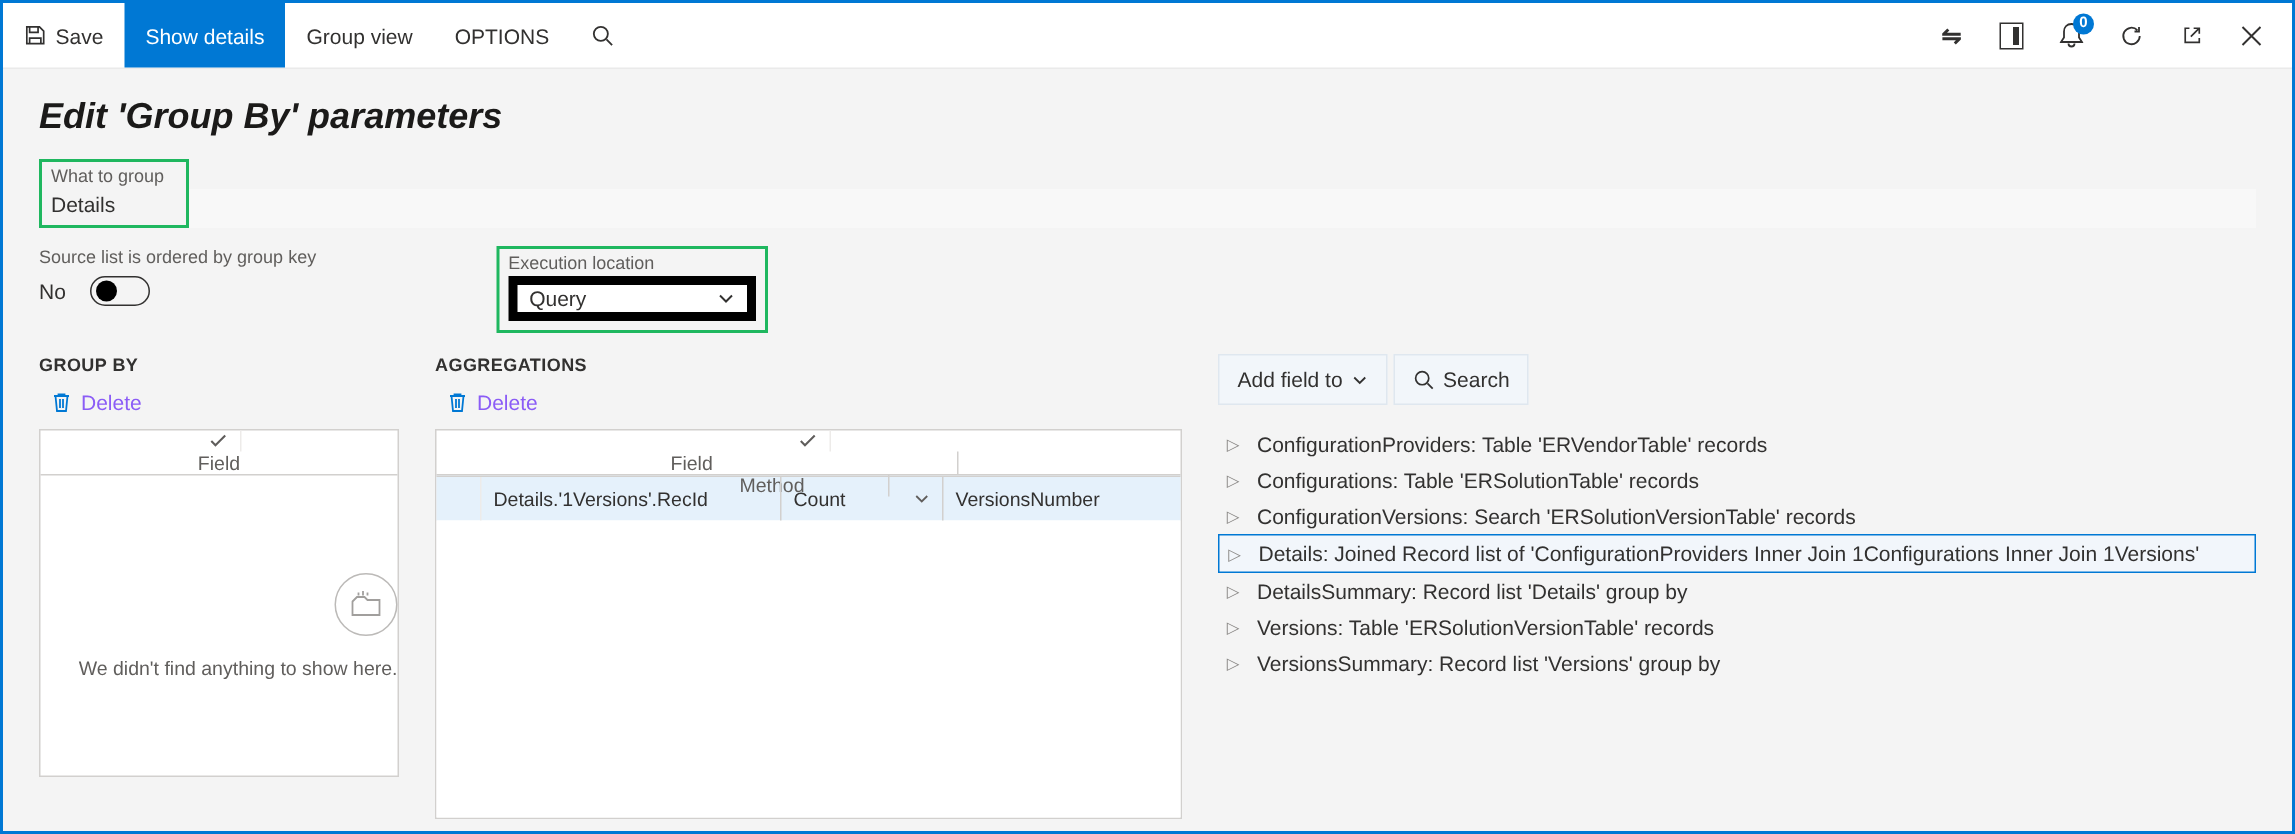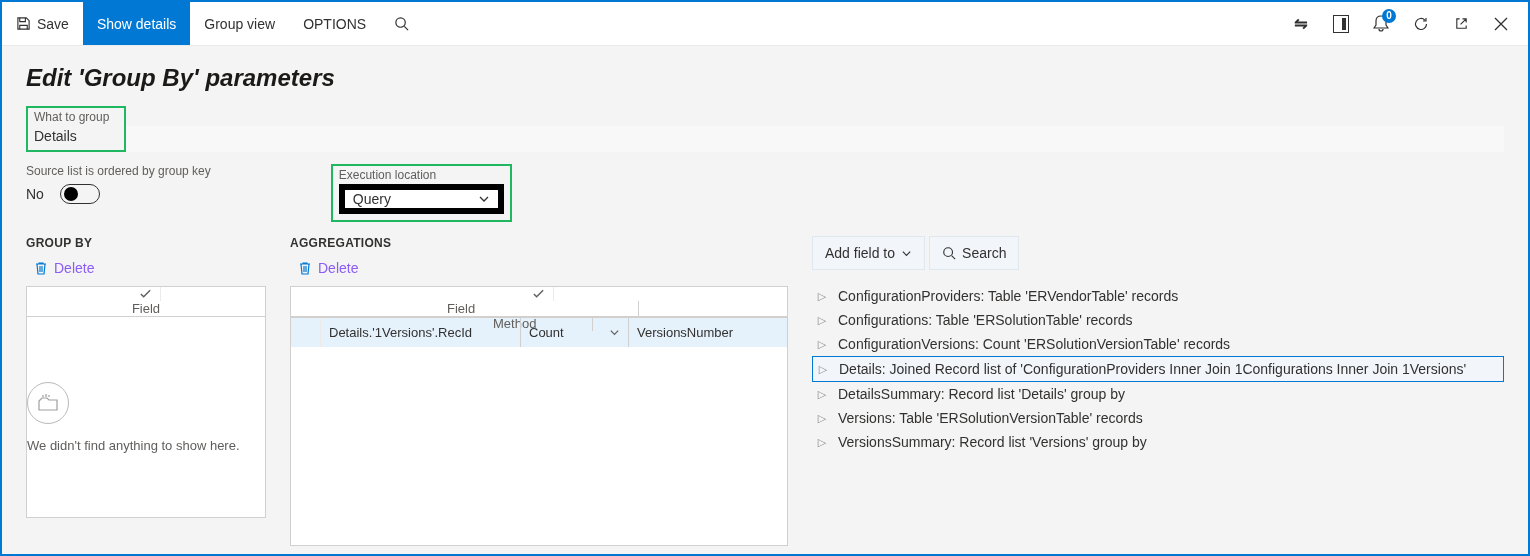--- a/index.html
+++ b/index.html
@@ -41,21 +41,21 @@
   .col h3 { font-size:12px; font-weight:600; letter-spacing:0.3px; color:#323130; text-transform:uppercase; margin-bottom:10px;}
   .col .delete-link { color:#8b5cf6; font-size:14px; display:flex; align-items:center; gap:6px; cursor:pointer; margin-bottom:10px; margin-left:8px;}
   .groupby-col { width:240px; }
   .agg-col { width:498px; }
   .right-col { flex:1; padding-top:0; }
 
   .grid { border:1px solid #d2d0ce; background:#fff; }
   .grid-header { display:flex; border-bottom:1px solid #d2d0ce; height:30px; align-items:center;flex-direction:column; }
   .gcell { display:flex; align-items:center; padding:0 8px; font-size:13px; color:#605e5c; }
   .gcheck { width:30px; justify-content:center; border-right:1px solid #edebe9;}
-  .empty-state { height:200px; display:flex; flex-direction:column; align-items:flex-start; justify-content:center; color:#605e5c; font-size:13px; gap:14px;}
+  .empty-state { height:200px; display:flex; flex-direction:column; align-items:flex-end; justify-content:center; color:#605e5c; font-size:13px; gap:14px;}
   .empty-icon { width:42px; height:42px; border:1px solid #bcbab8; border-radius:50%; display:flex; align-items:center; justify-content:center;}
 
   .agg-grid .gcell.field { width:200px; border-right:1px solid #d2d0ce;}
   .agg-grid .gcell.method { width:108px; border-right:1px solid #d2d0ce;}
   .agg-grid .gcell.name { flex:1;}
   .agg-row { display:flex; height:30px; align-items:stretch; background:#e5f1fb; border-top:1px solid #d2d0ce;}
   .agg-row .gcell { color:#323130; }
   .agg-row .method { justify-content:space-between; }
 
   .agg-body { height:198px; background:#fff; }
@@ -248,21 +248,21 @@
           <div class="tree-item">
               <span class="tree-arrow">▷</span>
               <span>ConfigurationProviders: Table 'ERVendorTable' records</span>
             </div>
           <div class="tree-item">
               <span class="tree-arrow">▷</span>
               <span>Configurations: Table 'ERSolutionTable' records</span>
             </div>
           <div class="tree-item">
               <span class="tree-arrow">▷</span>
-              <span>ConfigurationVersions: Count 'ERSolutionVersionTable' records</span>
+              <span>ConfigurationVersions: Search 'ERSolutionVersionTable' records</span>
             </div>
           <div class="tree-item sel">
               <span class="tree-arrow">▷</span>
               <span>Details: Joined Record list of 'ConfigurationProviders Inner Join 1Configurations Inner Join 1Versions'</span>
             </div>
           <div class="tree-item">
               <span class="tree-arrow">▷</span>
               <span>DetailsSummary: Record list 'Details' group by</span>
             </div>
           <div class="tree-item">

